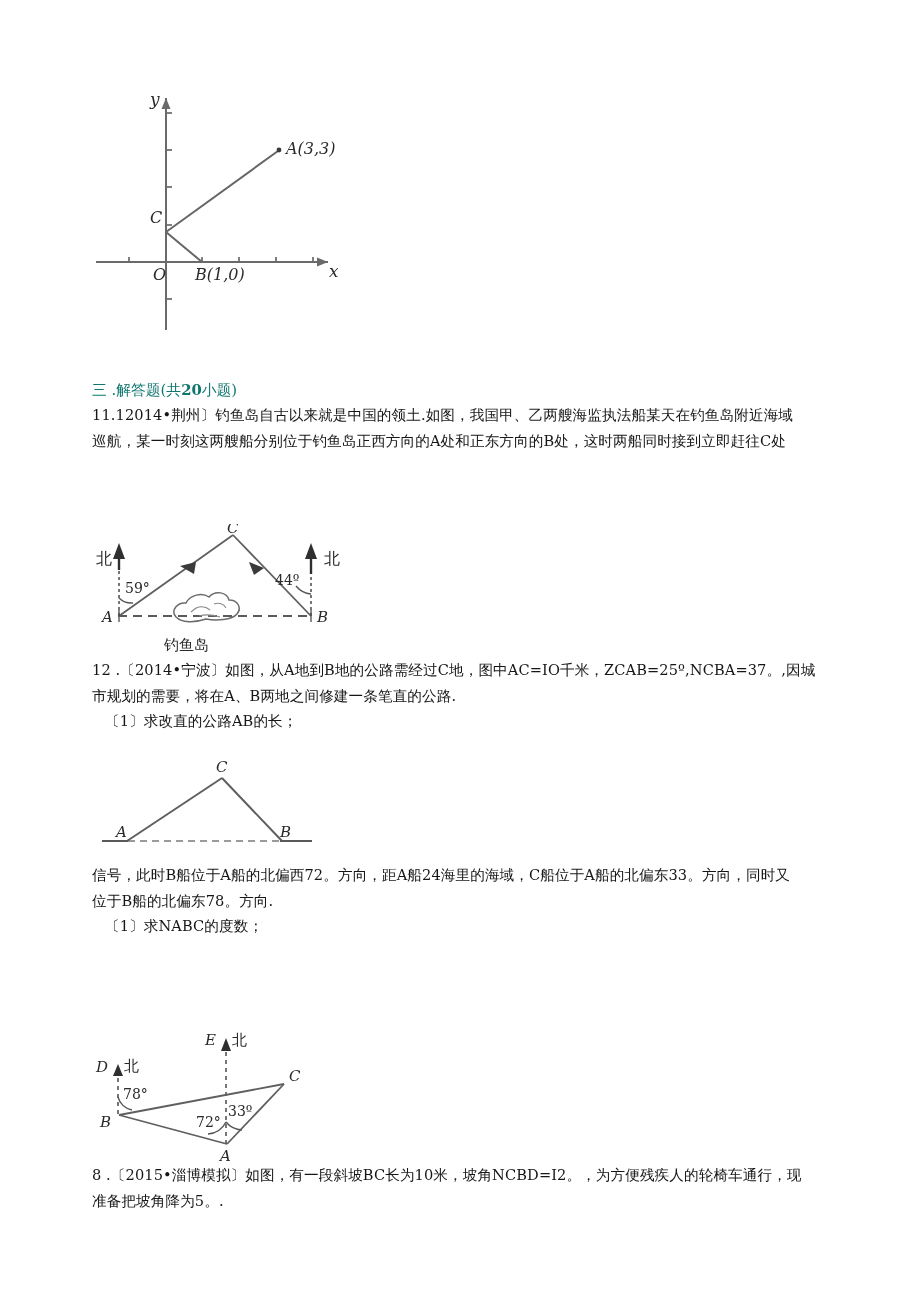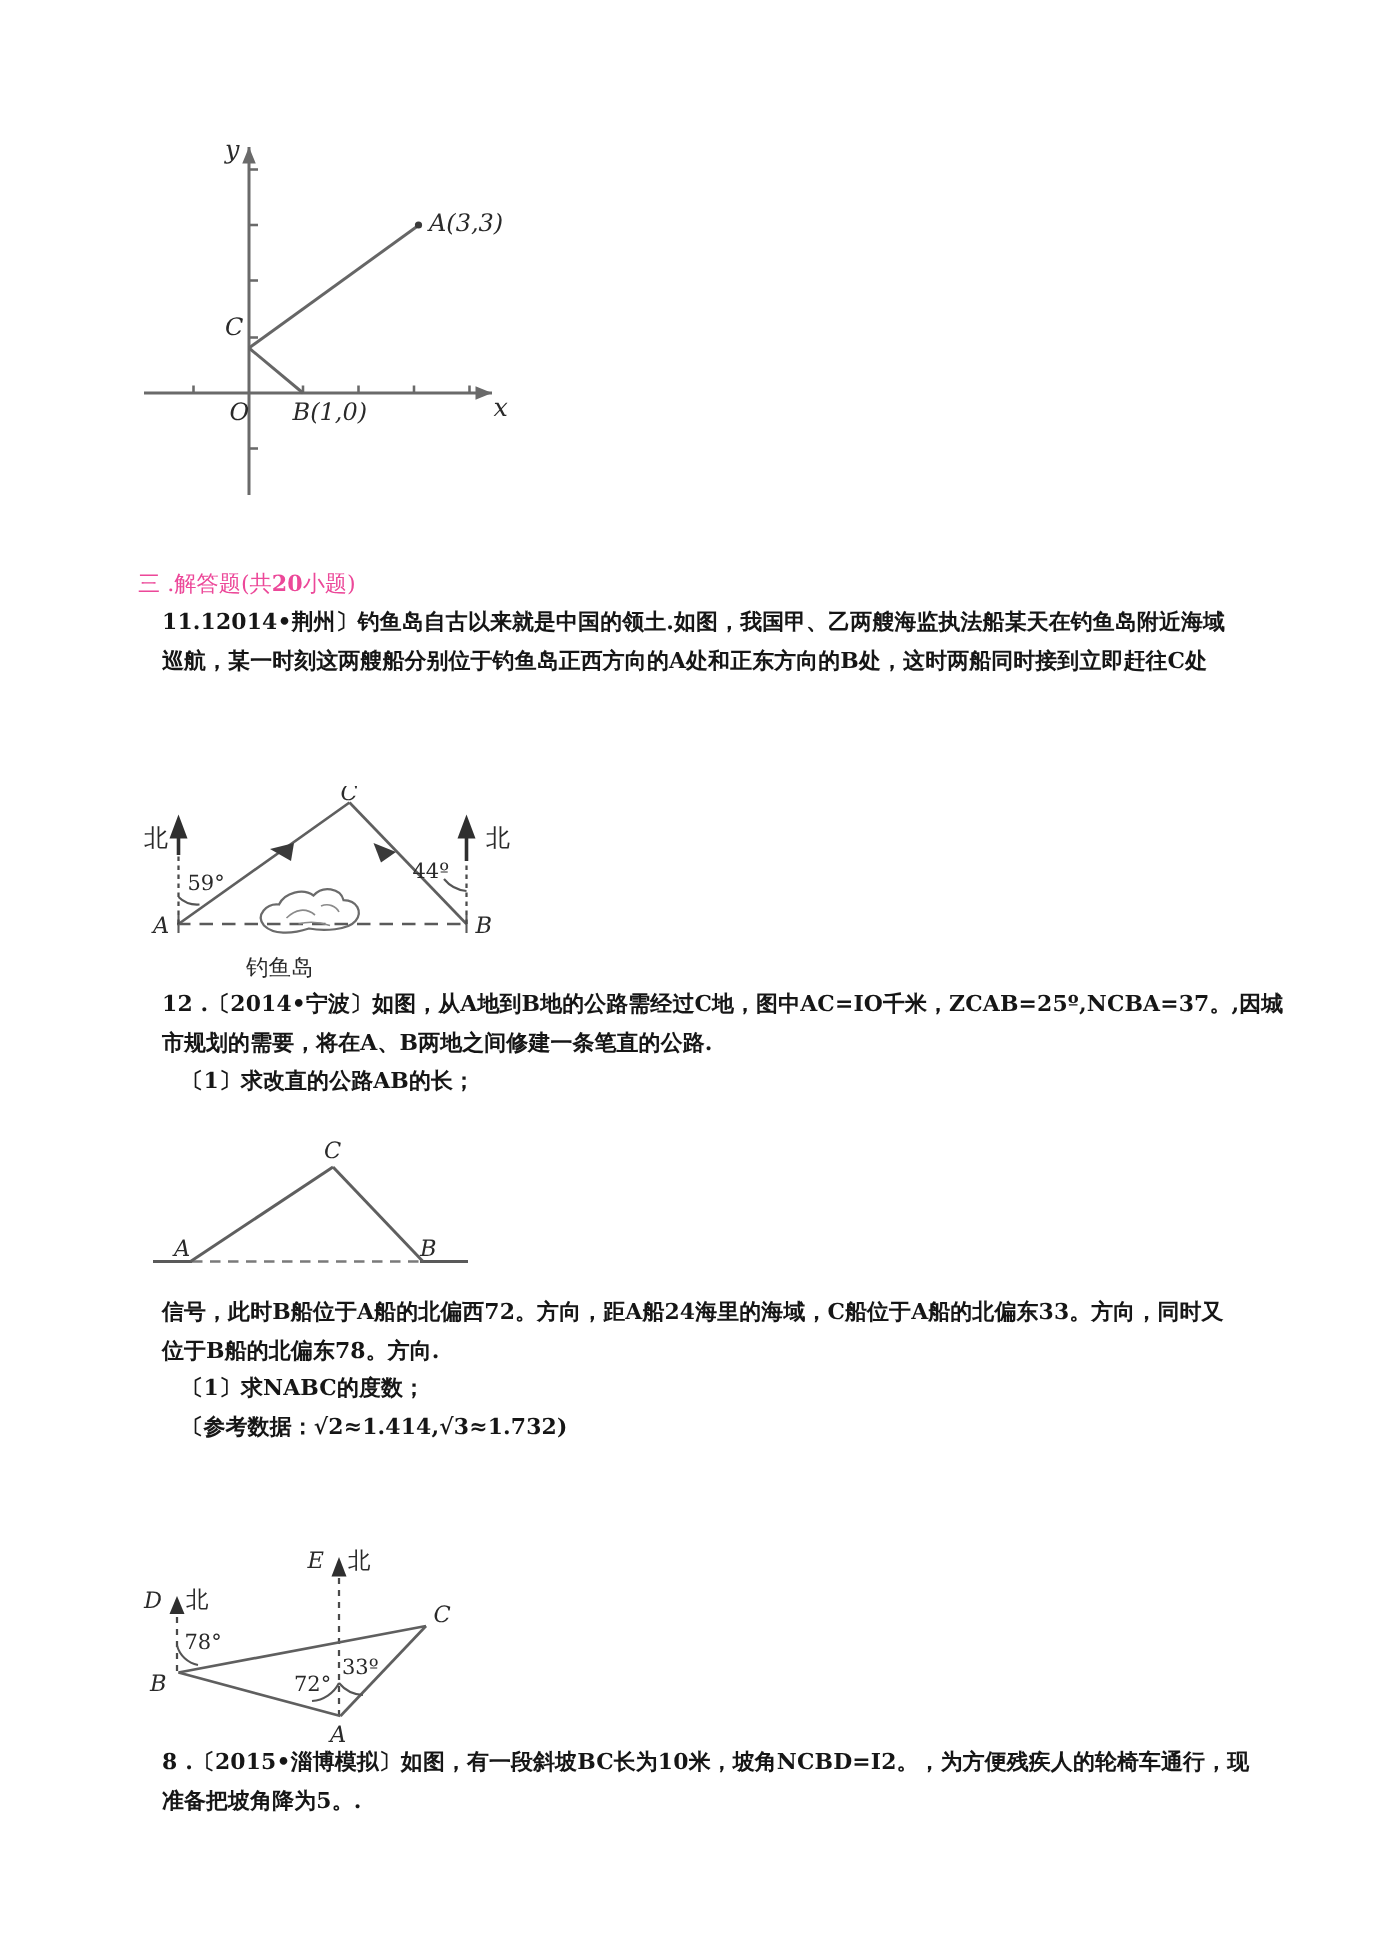--- a/index.html
+++ b/index.html
@@ -20,38 +20,37 @@
   .page {
     position: absolute;
     left: 0; top: 0;
     width: 920px;
     height: 1301px;
   }
 
   
   .textblock {
     position: absolute;
-    left: 108px;
+    left: 92px;
     width: 740px;
     font-size: 14.6px;
     line-height: 25.5px;
     letter-spacing: 0.1px;
     color: #161616;
     text-align: justify;
-    font-weight: bold;
   }
   .textblock .ln { display: block; white-space: nowrap; }
   .indent1 { text-indent: 13px; }
 
   .section-head {
     position: absolute;
     left: 92px;
     font-size: 14.8px;
     line-height: 24px;
-    color: #ec4899;
+    color: #0f766e;
     white-space: nowrap;
   }
   .section-head b { font-weight: 700; }
 
   
   .figure { position: absolute; }
   .figure svg { display: block; }
 
   .fig-label {
     font-family: "DejaVu Serif", "Liberation Serif", serif;
@@ -199,21 +198,20 @@
       <text class="fig-label-it" x="128" y="16" font-size="15">C</text>
       <text class="fig-label-it" x="28" y="81" font-size="15">A</text>
       <text class="fig-label-it" x="192" y="81" font-size="15">B</text>
     </svg>
   </div>
 
   <div class="textblock" style="top:862px;">
     <span class="ln">信号，此时B船位于A船的北偏西72。方向，距A船24海里的海域，C船位于A船的北偏东33。方向，同时又</span>
     <span class="ln">位于B船的北偏东78。方向.</span>
     <span class="ln indent1">〔1〕求NABC的度数；</span>
-    <span class="ln indent1">〔参考数据：√2≈1.414,√3≈1.732)</span>
   </div>
 
   <div class="figure" style="left:86px; top:1024px;">
     <svg width="300" height="140" viewBox="0 0 300 140">
 
       <g>
         <line x1="32" y1="90" x2="32" y2="48" stroke="#4a4a4a" stroke-width="1.5" stroke-dasharray="4 4"></line>
         <polygon points="32,40 27,52 37,52" fill="#2f2f2f"></polygon>
       </g>
 

